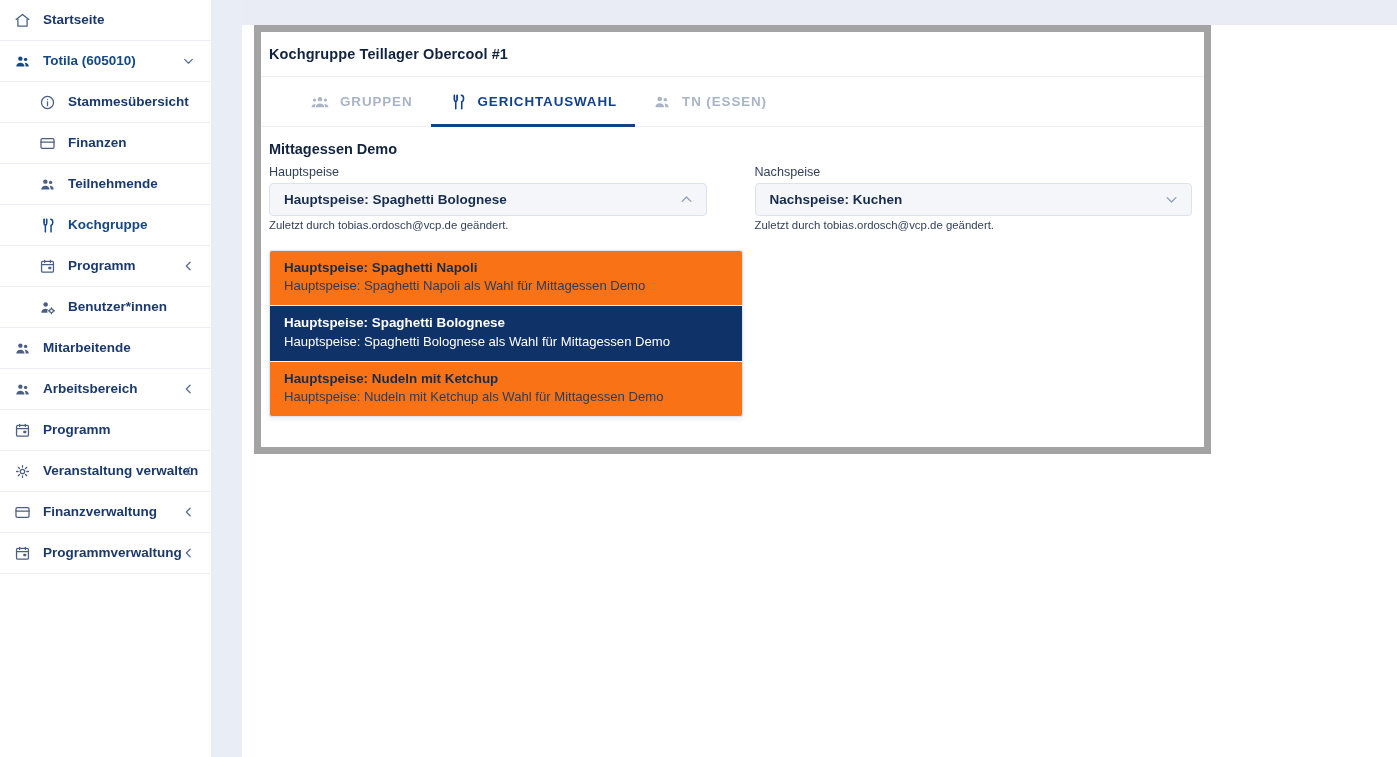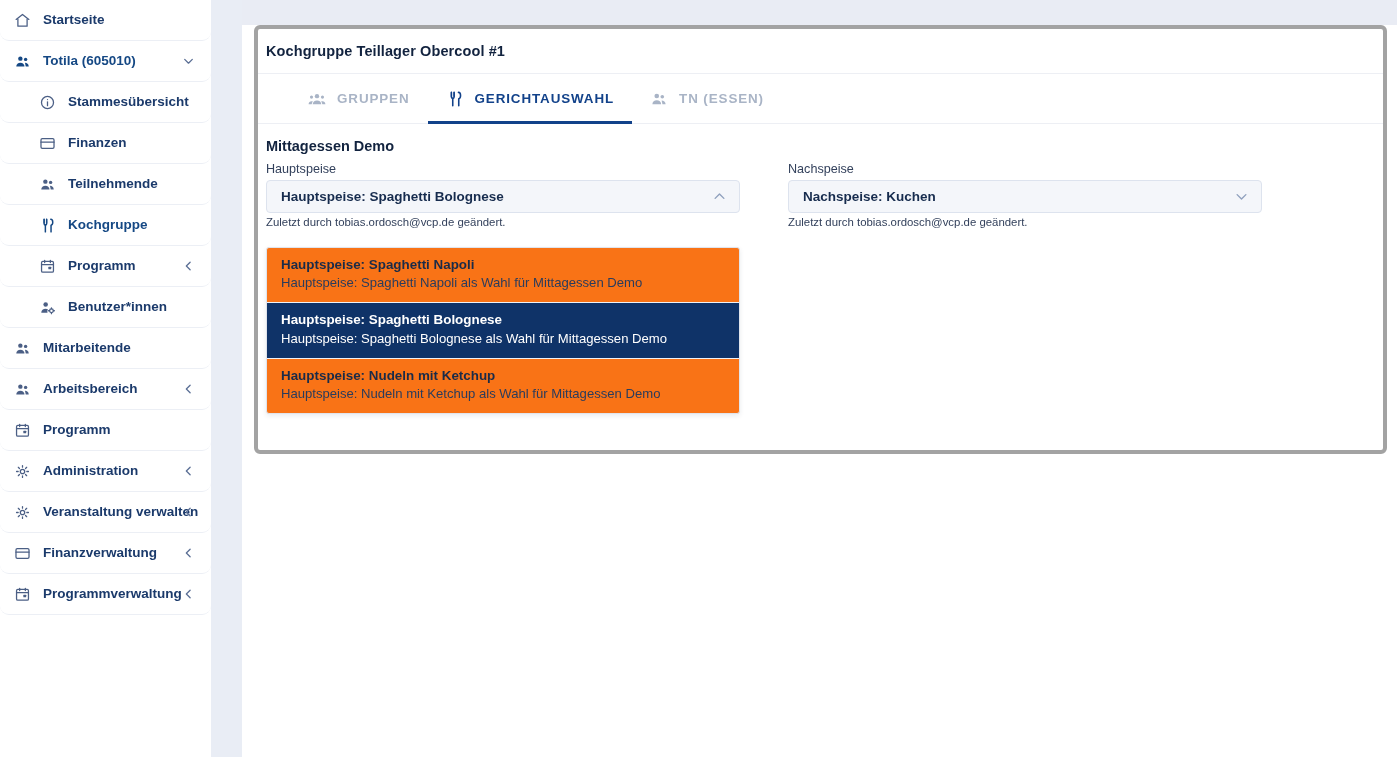--- a/index.html
+++ b/index.html
@@ -27,21 +27,20 @@
     display: flex; align-items: center;
     height: 41px;
     padding-left: 13px;
     border-bottom: 1px solid #eceff5;
     color: #1b3a6b;
     font-size: 13.5px;
     font-weight: bold;
     position: relative;
     cursor: pointer;
     white-space: nowrap;
-    border-radius: 9px;
   }
   .sb-item.sub { padding-left: 38px; border-bottom: 1px solid #eceff5; }
   .sb-item .ico {
     width: 19px; height: 19px;
     margin-right: 11px;
     display:flex; align-items:center; justify-content:center;
     flex: 0 0 19px;
     color: #4b5f85;
   }
   .sb-item.active { color:#154884; }
@@ -61,24 +60,24 @@
     width: 1155px; height: 757px;
     background: #ffffff;
   }
   .page-bg-top {
     position:absolute; left:0; top:0; width:1155px; height:25px;
     background:#e9ecf4;
   }
   .card {
     position: absolute;
     left: 12px; top: 25px;
-    width: 1133px; height: 429px;
+    width: 957px; height: 429px;
     background: #ffffff;
-    border: 4px solid #a3a3a3;
-    border-radius: 6px;
+    border: 7px solid #a3a3a3;
+    border-radius: 0;
   }
   .card-title {
     font-size: 14.5px;
     font-weight: bold;
     color: #12233f;
     padding: 14px 0 0 8px;
     letter-spacing: 0.1px;
   }
   .tabs {
     margin-top: 14px;
@@ -297,34 +296,20 @@
       <div class="sb-item">
         <span class="ico">
           <svg class="i" width="17" height="17" viewBox="0 0 24 24" fill="none" stroke="currentColor" stroke-width="1.8" stroke-linecap="round" stroke-linejoin="round">
             <rect x="3.6" y="4.8" width="16.8" height="15.2" rx="1.8"></rect>
             <path d="M3.6 9.2h16.8"></path>
             <path d="M8 3.2v3.2M16 3.2v3.2"></path>
             <rect x="13.2" y="12.4" width="4" height="3.6" rx="0.6" fill="currentColor" stroke="none"></rect>
           </svg>
         </span>
         <span class="lbl">Programm</span>
-      </div>
-      <div class="sb-item">
-        <span class="ico">
-          <svg class="i" width="17" height="17" viewBox="0 0 24 24" fill="none" stroke="currentColor" stroke-width="1.8" stroke-linecap="round" stroke-linejoin="round">
-            <circle cx="12" cy="12" r="3.1"></circle>
-            <path d="M12 3.6v2.3M12 18.1v2.3M3.6 12h2.3M18.1 12h2.3M6.1 6.1l1.6 1.6M16.3 16.3l1.6 1.6M17.9 6.1l-1.6 1.6M7.7 16.3l-1.6 1.6"></path>
-          </svg>
-        </span>
-        <span class="lbl">Administration</span>
-        <span class="chev">
-          <svg class="i" width="13" height="13" viewBox="0 0 24 24" fill="none" stroke="currentColor" stroke-width="2.4" stroke-linecap="round" stroke-linejoin="round">
-            <path d="M15 5l-7 7 7 7"></path>
-          </svg>
-        </span>
       </div>
       <div class="sb-item">
         <span class="ico">
           <svg class="i" width="17" height="17" viewBox="0 0 24 24" fill="none" stroke="currentColor" stroke-width="1.8" stroke-linecap="round" stroke-linejoin="round">
             <circle cx="12" cy="12" r="3.1"></circle>
             <path d="M12 3.6v2.3M12 18.1v2.3M3.6 12h2.3M18.1 12h2.3M6.1 6.1l1.6 1.6M16.3 16.3l1.6 1.6M17.9 6.1l-1.6 1.6M7.7 16.3l-1.6 1.6"></path>
           </svg>
         </span>
         <span class="lbl">Veranstaltung verwalten</span>
         <span class="chev">

